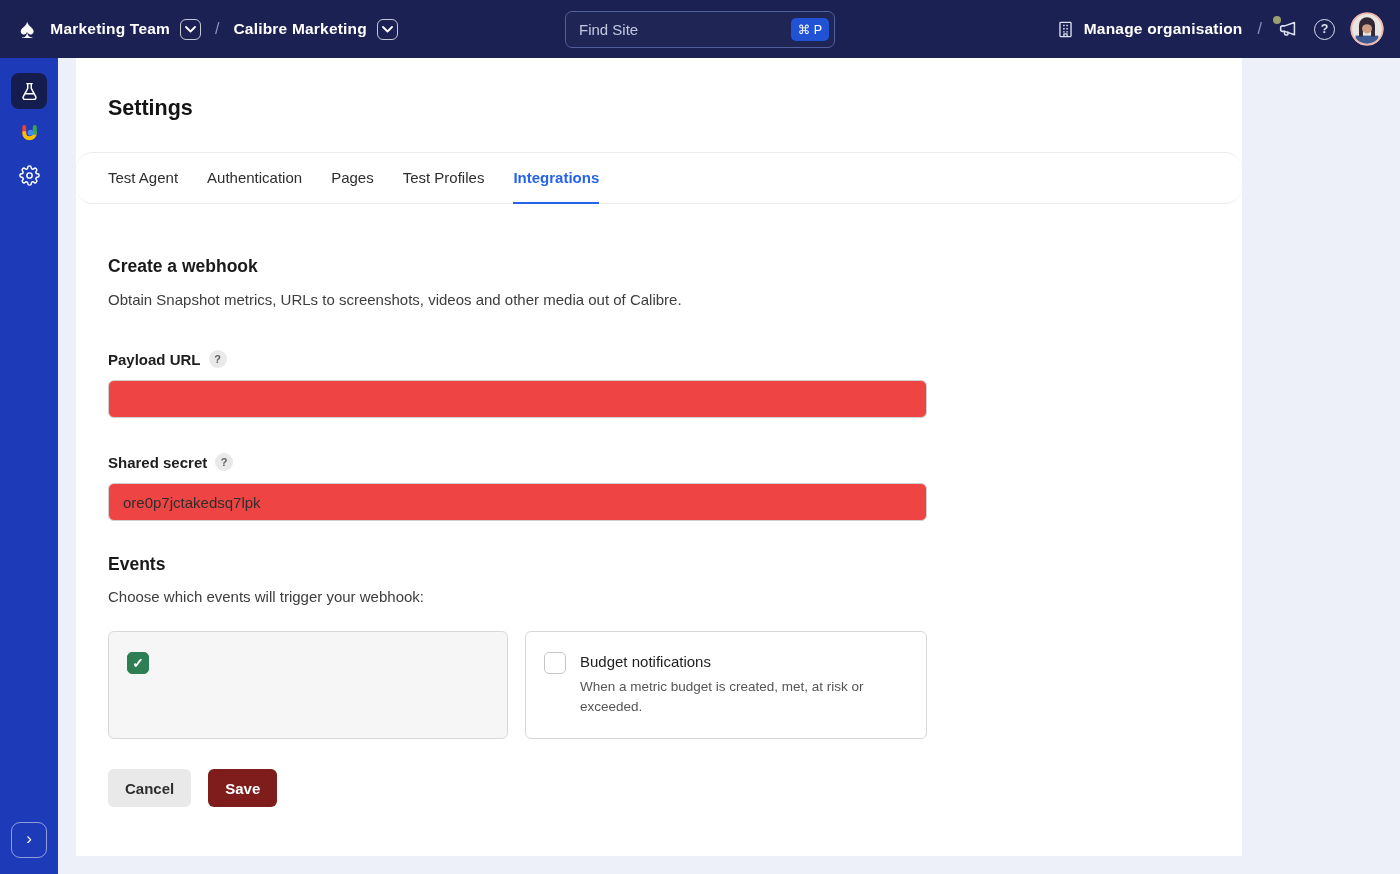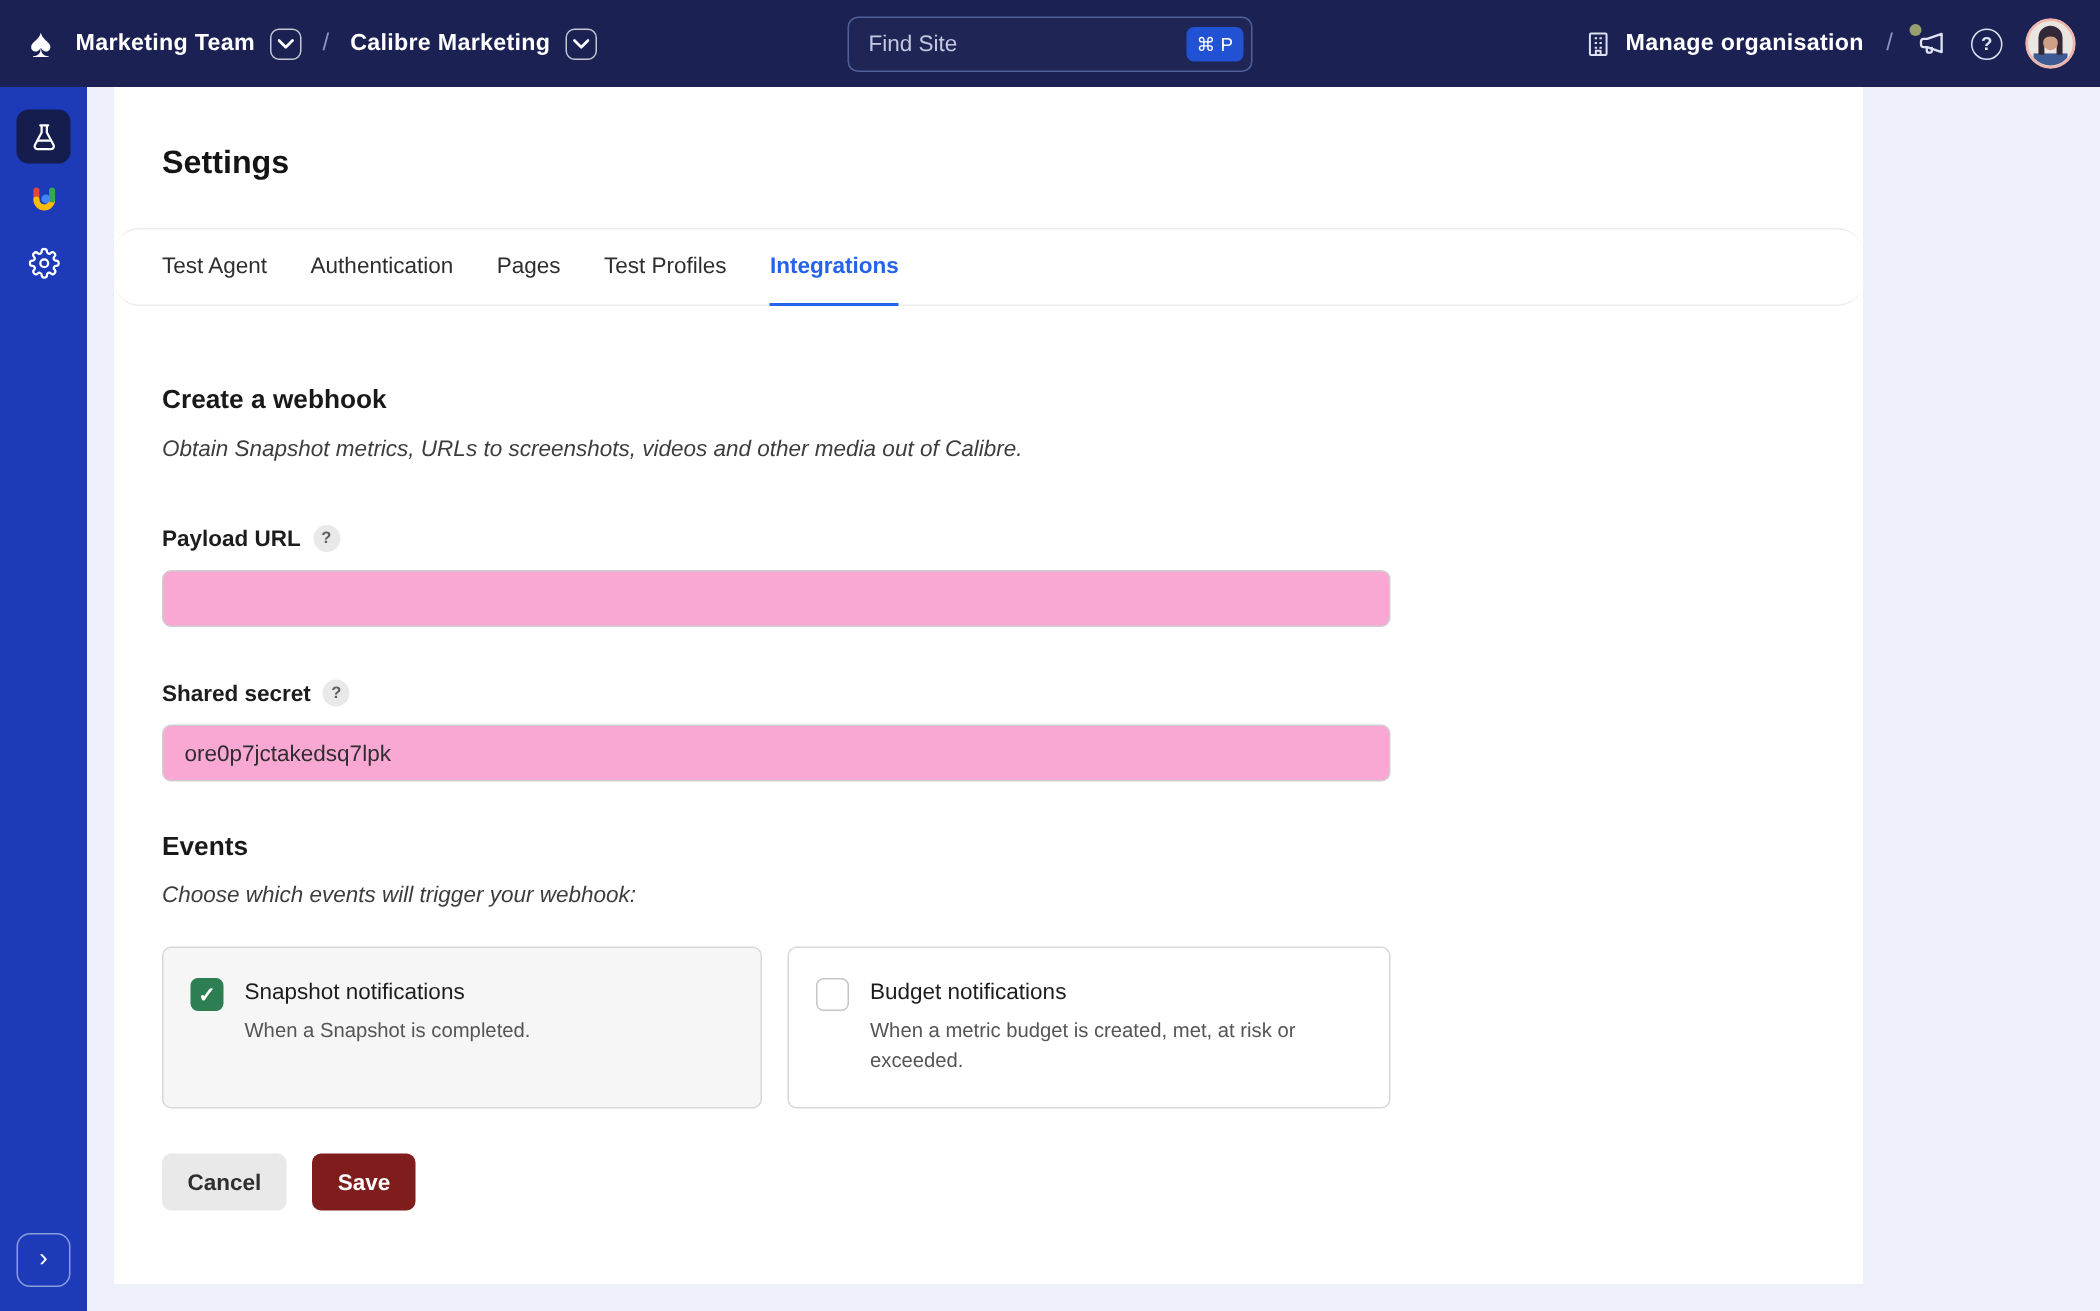--- a/index.html
+++ b/index.html
@@ -88,36 +88,36 @@
     display: flex; gap: 29px; padding: 0 32px; height: 52px; border-radius: 17px;
   }
   .tab {
     display: flex; align-items: center; font-size: 15px; color: #2e2e2e;
     cursor: pointer; border-bottom: 2px solid transparent; margin-bottom: -1px;
   }
   .tab.active { color: #2563eb; font-weight: 700; border-bottom-color: #2563eb; }
 
   .content { padding: 52px 32px 0 32px; }
   .section-heading { font-size: 17.5px; font-weight: 700; color: #191919; }
-  .section-desc { margin-top: 14px; font-size: 15px; color: #3d3d3d; font-style: italic; }
+  .section-desc { margin-top: 14px; font-size: 15px; color: #3d3d3d; }
 
   .field-label-row { display: flex; align-items: center; gap: 8px; margin-top: 42px; }
   .field-label-row.second { margin-top: 35px; }
   .field-label { font-size: 15px; font-weight: 700; color: #1d1d1d; }
   .help-badge {
     width: 18px; height: 18px; border-radius: 50%; background: #e9e9e9;
     color: #5f5f5f; font-size: 11px; font-weight: 700;
     display: flex; align-items: center; justify-content: center; cursor: pointer;
   }
   .text-input {
     margin-top: 12px; width: 819px; height: 38px;
     border: 1px solid #cfcfcf; border-radius: 6px;
     font-size: 15px; color: #2e2e2e; padding: 0 14px;
     font-family: "Liberation Sans", sans-serif; outline: none; display: block;
-    background: #f9a8d4;
+    background: #ef4444;
   }
 
   .events-heading { margin-top: 33px; }
   .events-desc { margin-top: 13px; }
 
   .event-cards { display: flex; gap: 17px; margin-top: 26px; }
   .event-card {
     width: 400px; height: 108px; border: 1px solid #d8d8d8; border-radius: 6px;
     padding: 19px 18px; display: flex; align-items: flex-start; cursor: pointer;
   }
@@ -262,24 +262,20 @@
     <input class="text-input" type="text" value="ore0p7jctakedsq7lpk" style="">
 
     <h2 class="section-heading events-heading">Events</h2>
     <p class="section-desc events-desc">Choose which events will trigger your webhook:</p>
 
     <div class="event-cards">
       <div class="event-card shaded">
         <span class="checkbox checked">
           <span class="glyph">✓</span>
         </span>
-        <span class="event-text">
-          <div class="event-title">Snapshot notifications</div>
-          <div class="event-desc">When a Snapshot is completed.</div>
-        </span>
       </div>
       <div class="event-card plain">
         <span class="checkbox">
           
         </span>
         <span class="event-text">
           <div class="event-title">Budget notifications</div>
           <div class="event-desc">When a metric budget is created, met, at risk or exceeded.</div>
         </span>
       </div>

